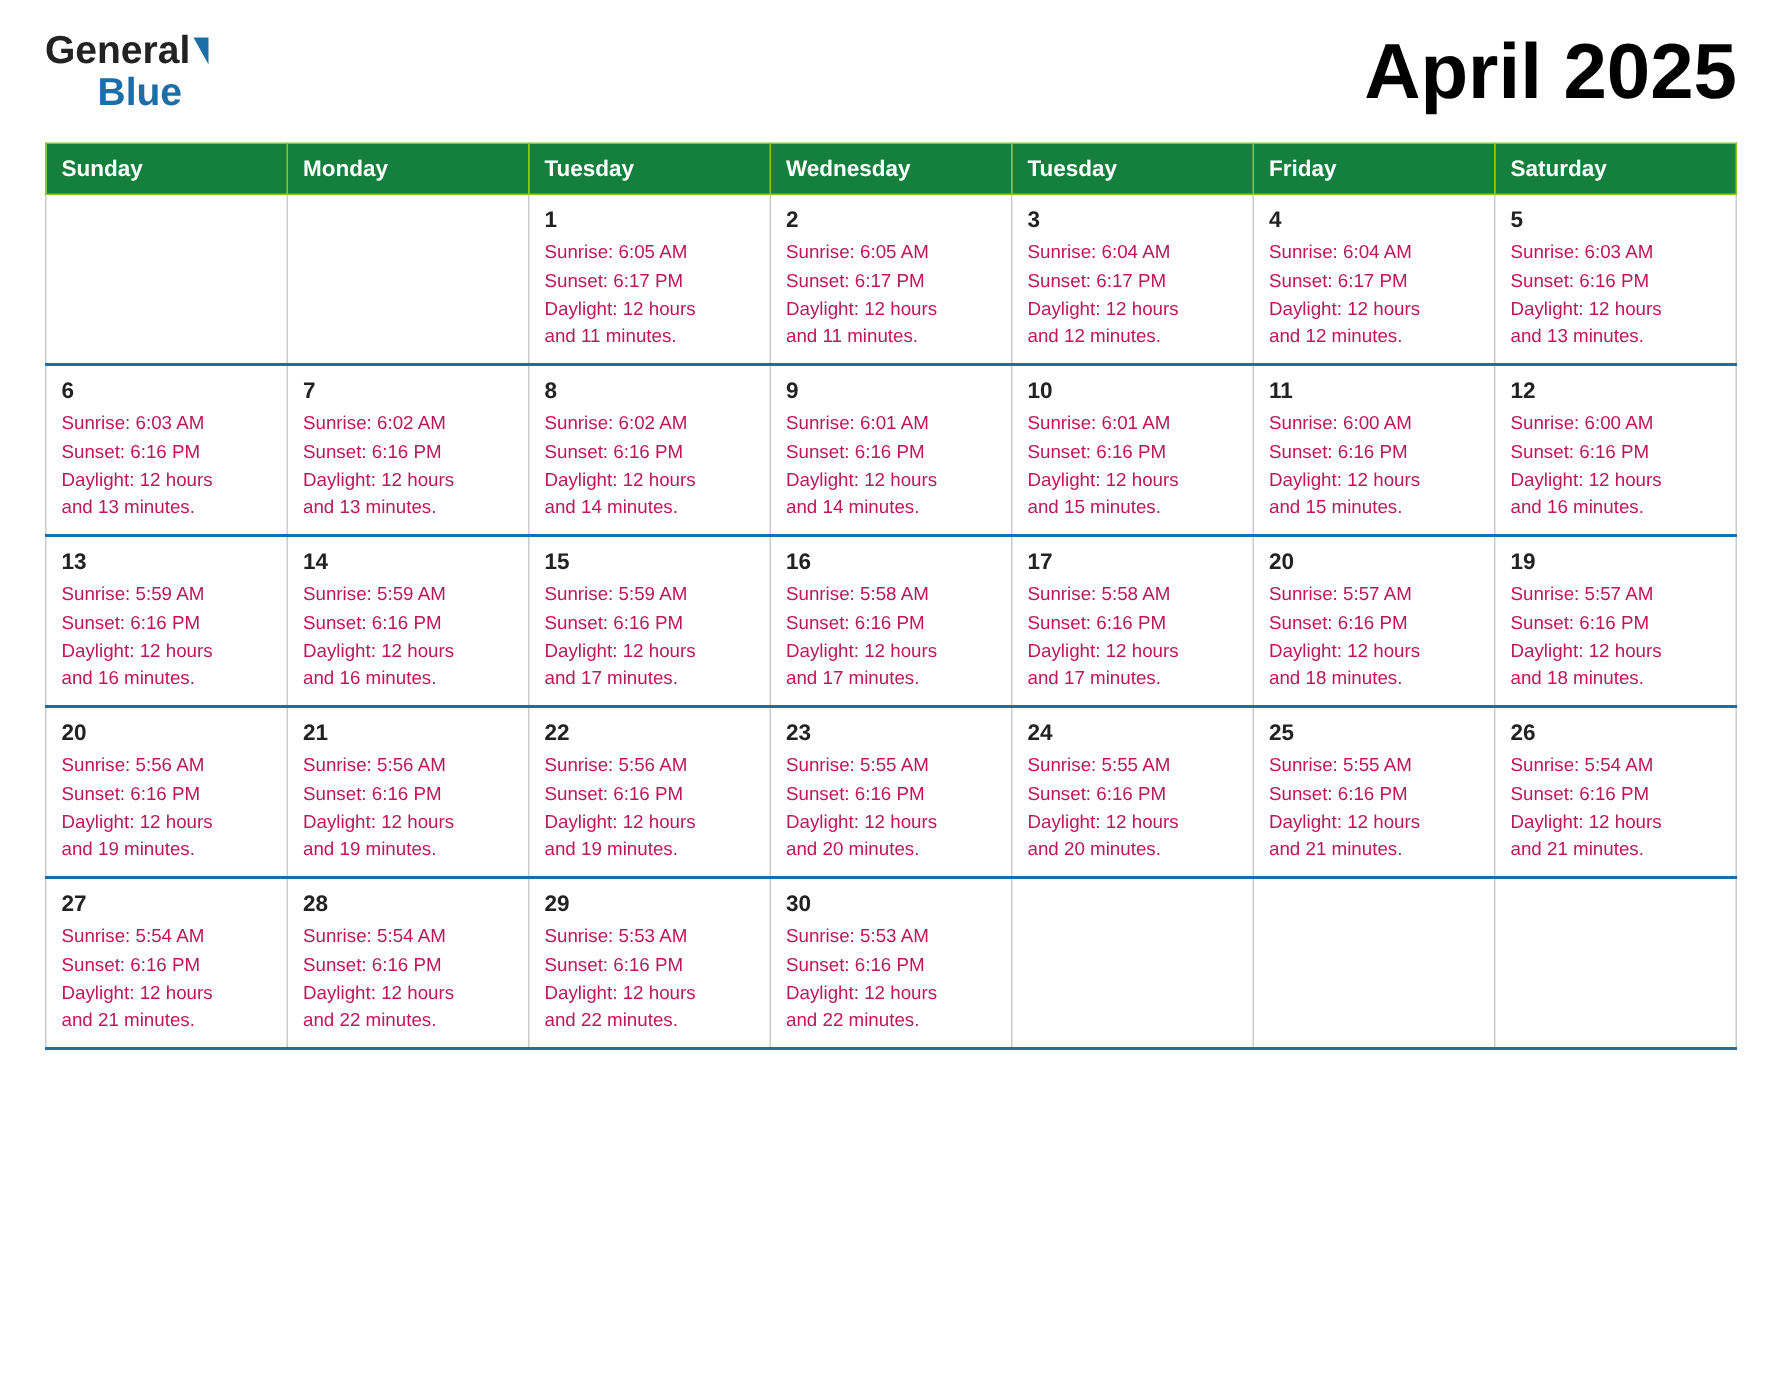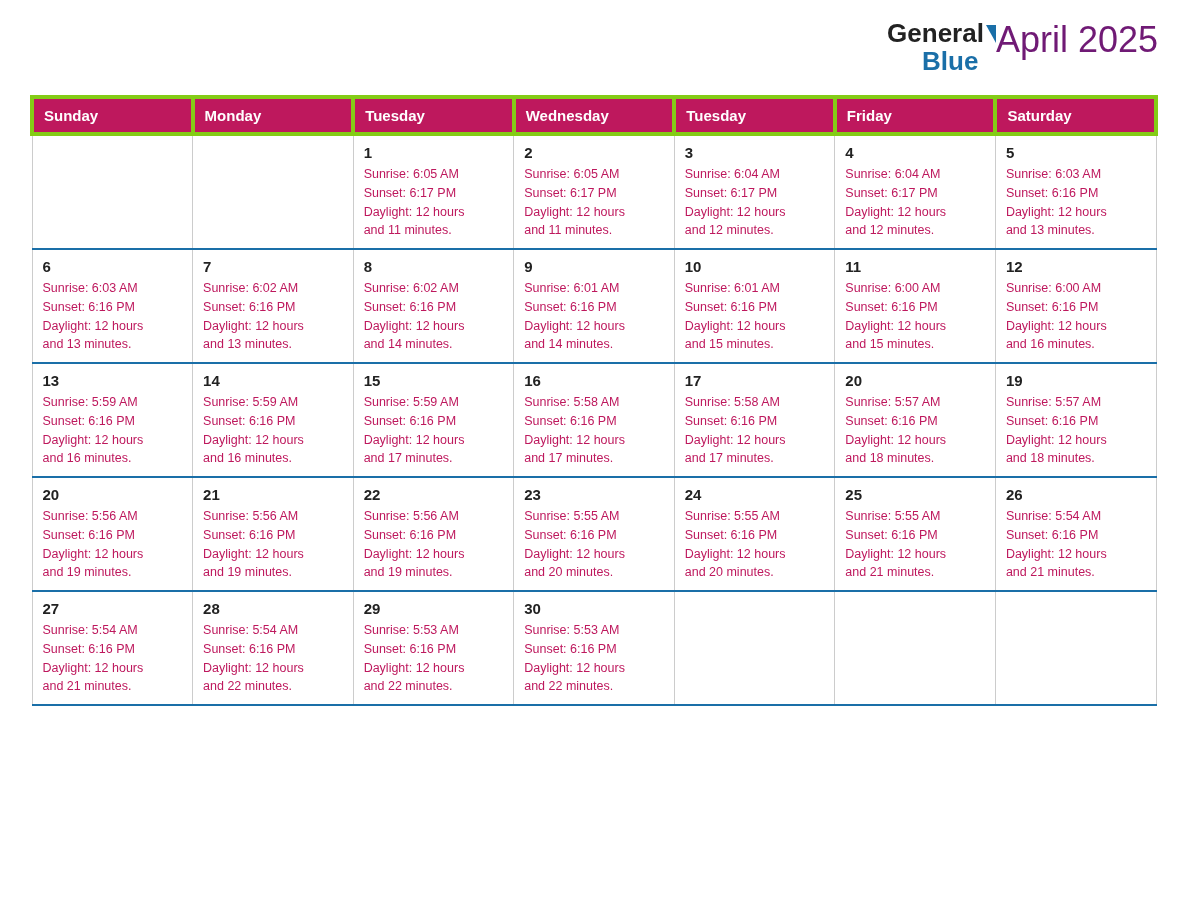--- a/index.html
+++ b/index.html
@@ -6,21 +6,21 @@
     body {
       font-family: Arial, sans-serif;
       background: #fff;
       color: #222;
       width: 1188px;
       min-height: 918px;
       padding: 20px 30px;
     }
     .header {
       display: flex;
-      justify-content: flex-end;
+      justify-content: space-between;
       align-items: flex-start;
       margin-bottom: 18px;
     }
     .logo {
       display: flex;
       flex-direction: column;
       align-items: flex-start;
     }
     .logo-text {
       display: flex;
@@ -43,43 +43,43 @@
     .logo-blue {
       color: #1a6fa8;
       font-size: 26px;
       font-weight: bold;
       margin-left: 35px;
     }
     .title-block {
       text-align: right;
     }
     .title-block h1 {
-      font-size: 36px;
-      font-weight: 400;
-      color: #701a75;
+      font-size: 52px;
+      font-weight: 700;
+      color: #000000;
       line-height: 1.1;
     }
     .title-block .subtitle {
       font-size: 20px;
       color: #444;
       margin-top: 4px;
     }
     
     .calendar {
       width: 100%;
       border-collapse: collapse;
       table-layout: fixed;
     }
     .calendar thead th {
-      background: #be185d;
+      background: #15803d;
       color: #fff;
       font-size: 15px;
       font-weight: 600;
       padding: 8px 10px;
-      border: 4px solid #84cc16;
+      border: 1px solid #84cc16;
       text-align: left;
     }
     .calendar tbody td {
       vertical-align: top;
       border: 1px solid #ccc;
       padding: 8px 10px;
       min-height: 90px;
       font-size: 13px;
       color: #333;
     }

